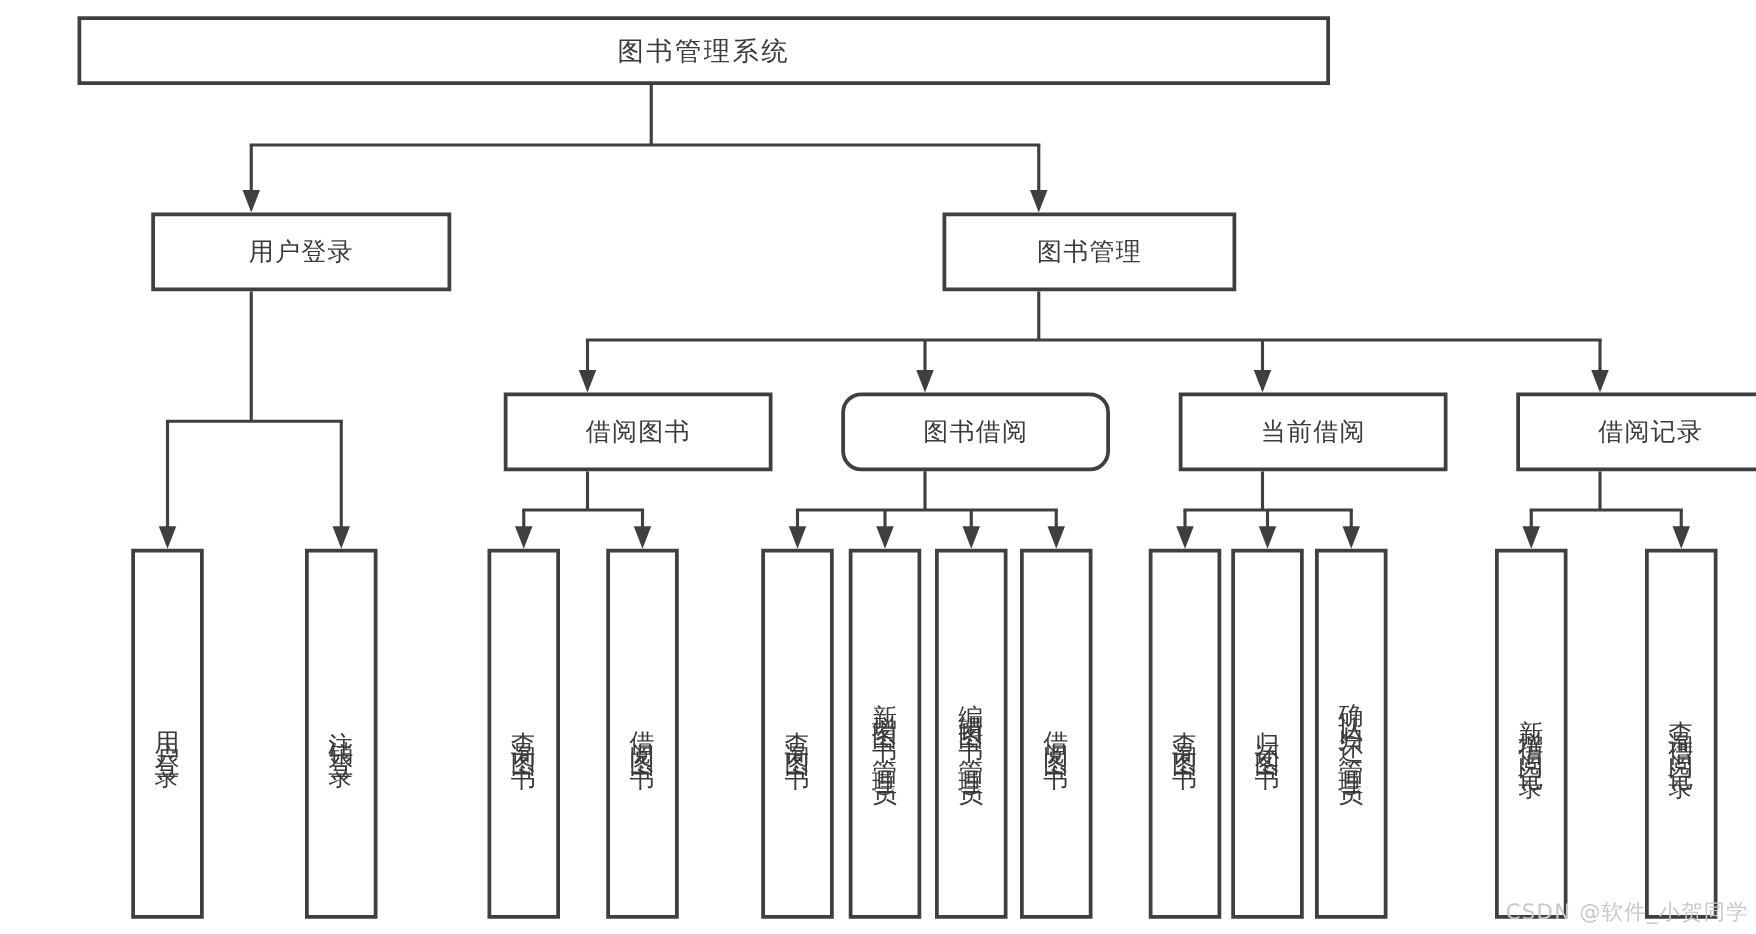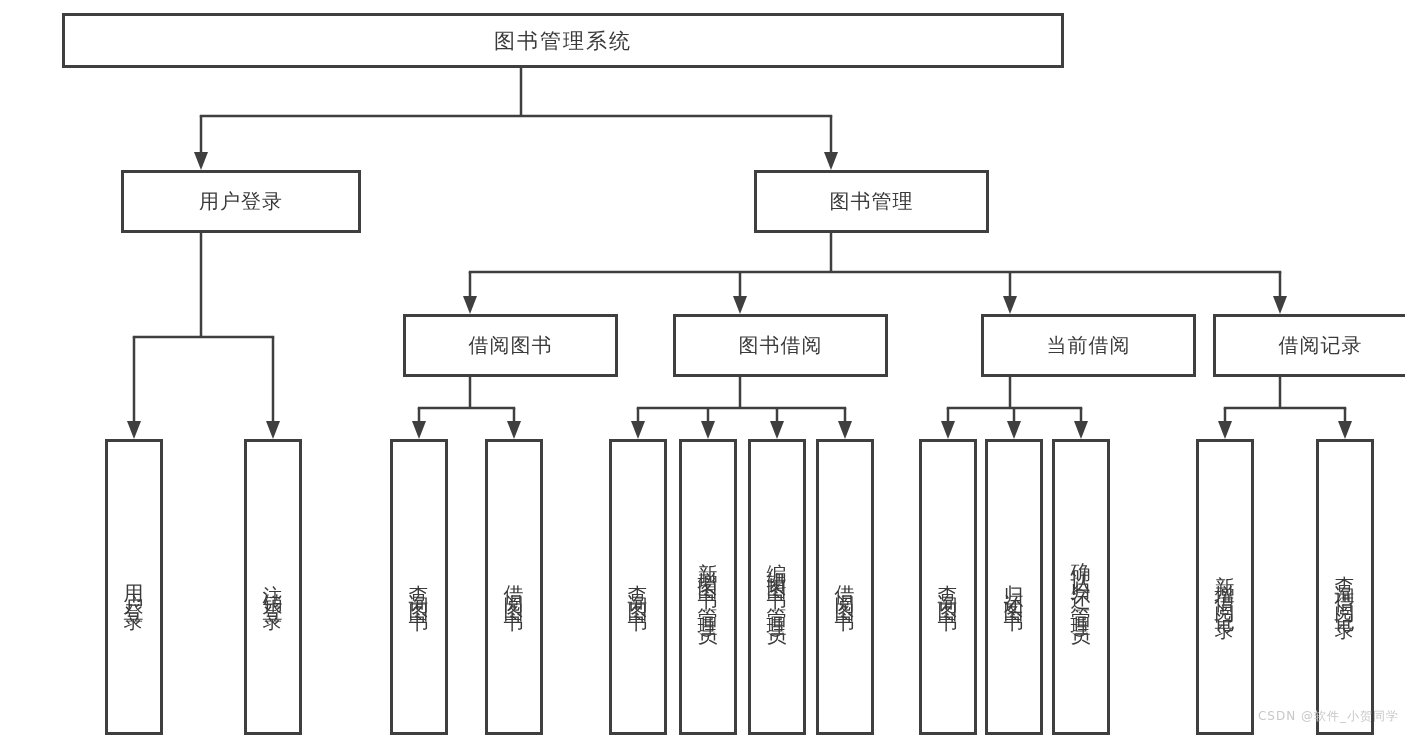--- a/index.html
+++ b/index.html
@@ -49,22 +49,22 @@
   }
   .node.v .vtext {
     writing-mode: vertical-rl;
     letter-spacing: 9px;
     line-height: 1;
     white-space: nowrap;
   }
   .watermark {
     position: absolute;
     right: 6px;
-    bottom: 22px;
-    font-size: 12px;
+    bottom: 6px;
+    font-size: 17px;
     color: #c8c8c8;
     letter-spacing: 1px;
     z-index: 10;
     white-space: nowrap;
   }
 </style>
 </head>
 <body>
 
 <div class="stage">
@@ -145,24 +145,24 @@
   <div class="node h" style="left:81px; top:170px; width:240px; height:63px;">
     <span>用户登录</span>
   </div>
   <div class="node h" style="left:714px; top:170px; width:235px; height:63px;">
     <span>图书管理</span>
   </div>
 
   <div class="node h" style="left:363px; top:314px; width:215px; height:63px;">
     <span>借阅图书</span>
   </div>
-  <div class="node h" style="left:633px; top:314px; width:215px; height:63px;">
+  <div class="node h" style="left:633px; top:314px; width:215px; height:63px;border-radius:16px;">
     <span>图书借阅</span>
   </div>
-  <div class="node h" style="left:941px; top:314px; width:215px; height:63px;">
+  <div class="node h" style="left:903px; top:314px; width:215px; height:63px;">
     <span>当前借阅</span>
   </div>
   <div class="node h" style="left:1173px; top:314px; width:215px; height:63px;align-items:center;">
     <span>借阅记录</span>
   </div>
 
   <div class="node v" style="left:105px; top:439px; width:58px; height:296px;">
     <span class="vtext">用户登录</span>
   </div>
   <div class="node v" style="left:244px; top:439px; width:58px; height:296px;">

